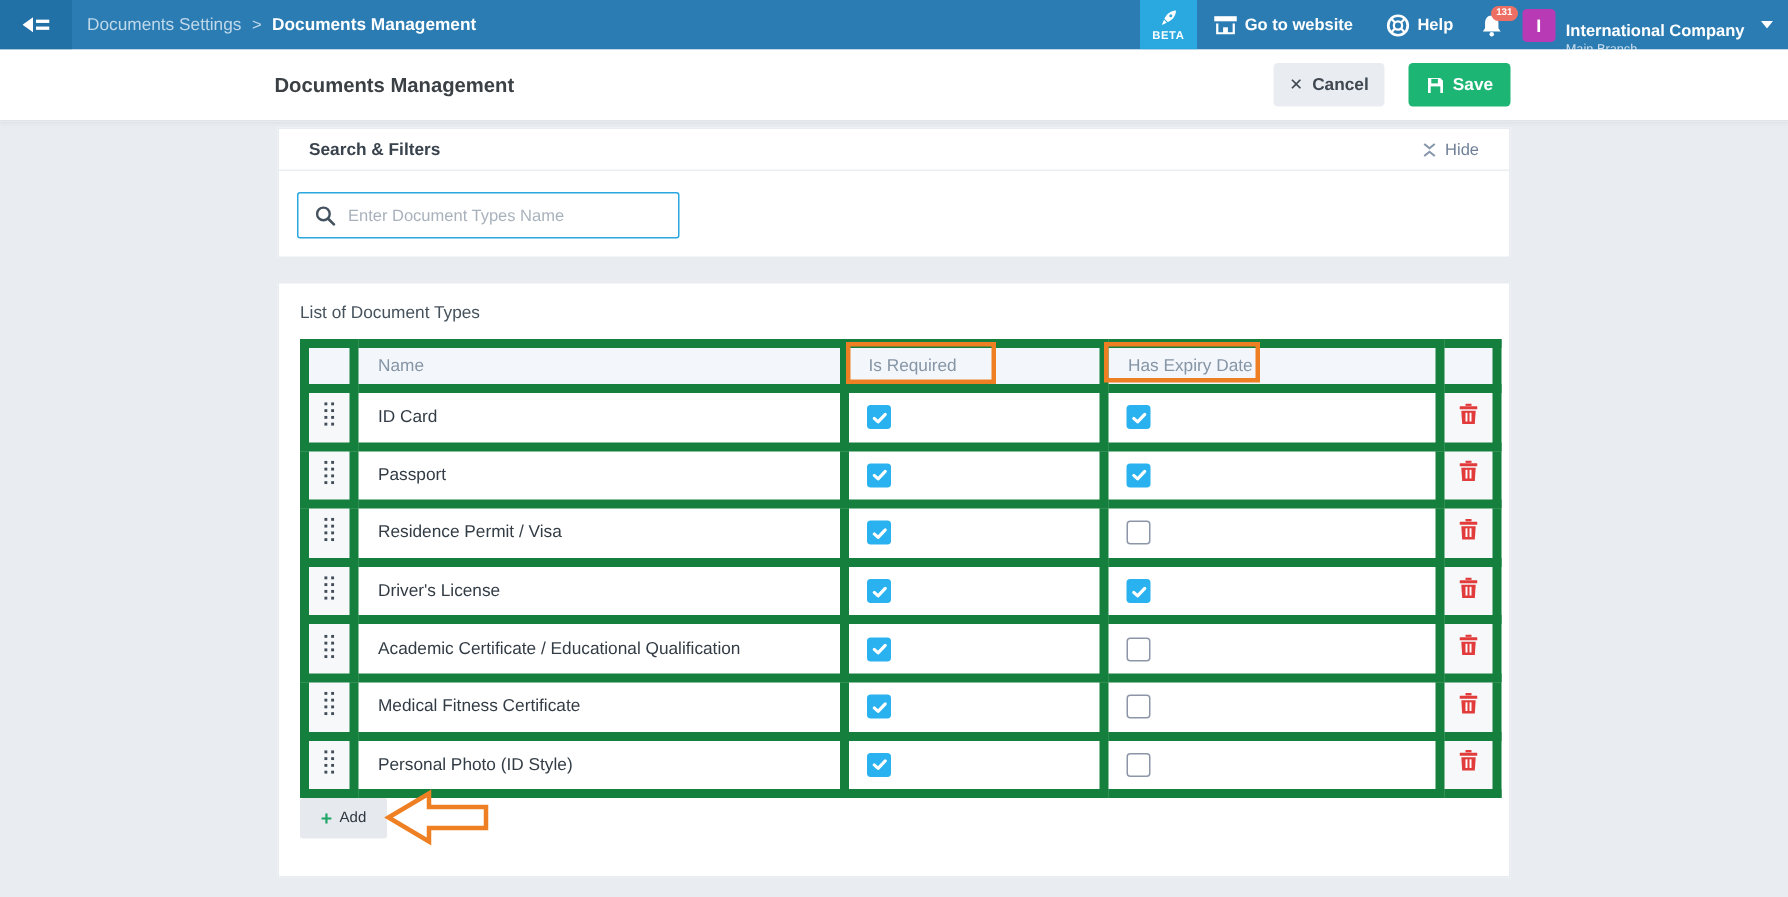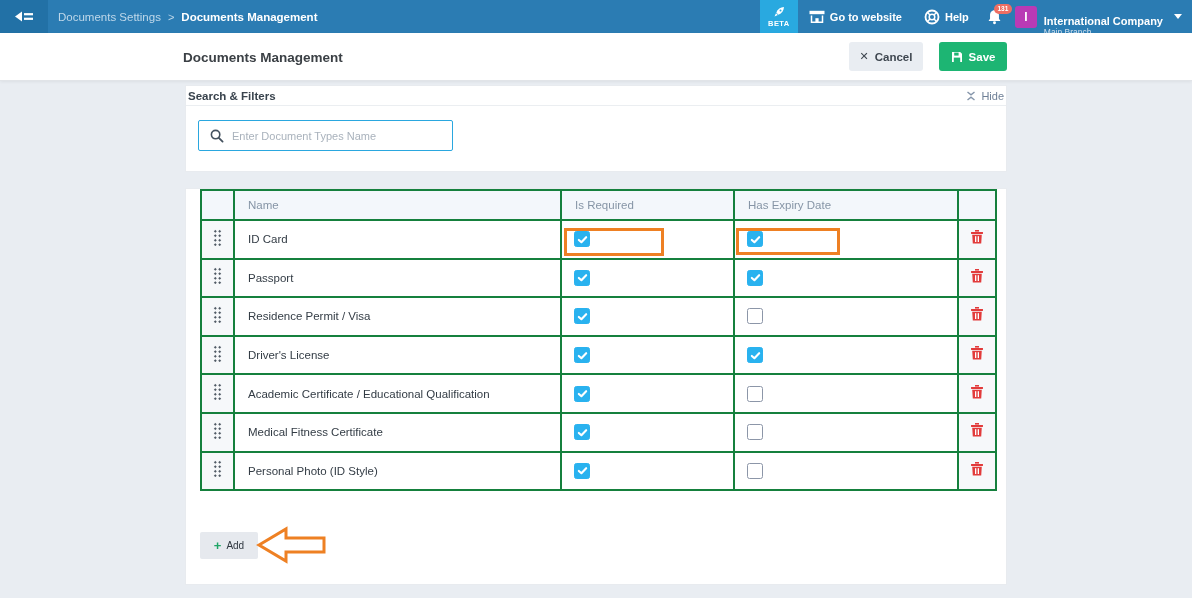--- a/index.html
+++ b/index.html
@@ -43,33 +43,33 @@
   }
   .page-title { position:absolute; left:183px; top:50%; transform:translateY(-50%); font-size:13.5px; font-weight:bold; color:#3b4045; }
   .action-buttons { position:absolute; right:185px; top:0; height:100%; display:flex; align-items:center; gap:16px; }
   .btn { height:29px; border-radius:3px; display:flex; align-items:center; justify-content:center; gap:6px; font-size:11.5px; font-weight:bold; cursor:pointer; }
   .btn-cancel { width:74px; background:#e9edf2; color:#3f4750; }
   .btn-cancel .x-glyph { font-size:11px; font-weight:normal; color:#3f4750; }
   .btn-save { width:68px; background:#1db573; color:#fff; }
   
   .panel { position:absolute; left:185px; width:822px; background:#ffffff; border:1px solid #e8ebef; }
   .search-panel { top:85px; height:87px; }
-  .panel-header { height:20px; display:flex; align-items:center; justify-content:space-between; padding:0 2px; border-bottom:1px solid #ebeef1; }
+  .panel-header { height:28px; display:flex; align-items:center; justify-content:space-between; padding:0 20px; border-bottom:1px solid #ebeef1; }
   .panel-title { font-size:11.5px; font-weight:bold; color:#39434d; }
   .hide-toggle { display:flex; align-items:center; gap:5px; color:#6e7f96; font-size:11px; cursor:pointer;text-align:center; }
   .search-row { padding:14px 24px 0 12px; }
   .search-box { width:255px; height:31px; border:1px solid #2aa7df; border-radius:2px; display:flex; align-items:center; background:#fff; }
   .search-box svg { margin:0 8px 0 11px; flex-shrink:0; }
   .search-input { border:none; outline:none; flex:1; font-size:11px; color:#333; font-family:inherit; height:100%; background:transparent; }
   .search-input::placeholder { color:#a9b2bc; }
   
   .list-panel { top:188px; height:397px; }
   .list-title { margin:14px 0 11px 14px; font-size:11.5px; color:#46525c; }
   .doc-table { border-collapse:collapse; margin-left:14px; width:795px; table-layout:fixed; }
-  .doc-table th, .doc-table td { border:2px solid #15803d; }
+  .doc-table th, .doc-table td { border:6px solid #15803d; }
   .doc-table thead th { height:30px; background:#f3f7fb; font-size:11.5px; font-weight:normal; color:#8695a6; text-align:left; padding-left:13px; }
   .doc-table tbody td { height:38.6px; background:#fff; }
   .col-handle { width:33px; } .col-name { width:327px; } .col-req { width:173px; } .col-exp { width:224px; } .col-del { width:38px; }
   .handle-cell, .delete-cell { background:#f6f8fa !important; text-align:center; }
   .drag-handle {
     display:inline-block; width:9px; height:17px; cursor:grab;
     background-image:radial-gradient(#424d59 1.1px, transparent 1.25px);
     background-size:4.5px 4.5px; background-position:0 0;
   }
   .name-cell { font-size:11.5px; color:#333c45; padding-left:13px; }
@@ -207,20 +207,21 @@
           <circle cx="5.6" cy="5.6" r="4.2" fill="none" stroke="#44525f" stroke-width="1.6"></circle>
           <line x1="8.8" y1="8.8" x2="12.6" y2="12.6" stroke="#44525f" stroke-width="1.8" stroke-linecap="round"></line>
         </svg>
       </span>
       <input class="search-input" type="text" placeholder="Enter Document Types Name" style="">
     </div>
   </div>
 </div>
 
 <div class="panel list-panel">
+  <div class="list-title">List of Document Types</div>
   <table class="doc-table">
     <colgroup>
       <col class="col-handle">
         <col class="col-name">
         <col class="col-req">
         <col class="col-exp">
         <col class="col-del">
     </colgroup>
     <thead>
       <tr>

